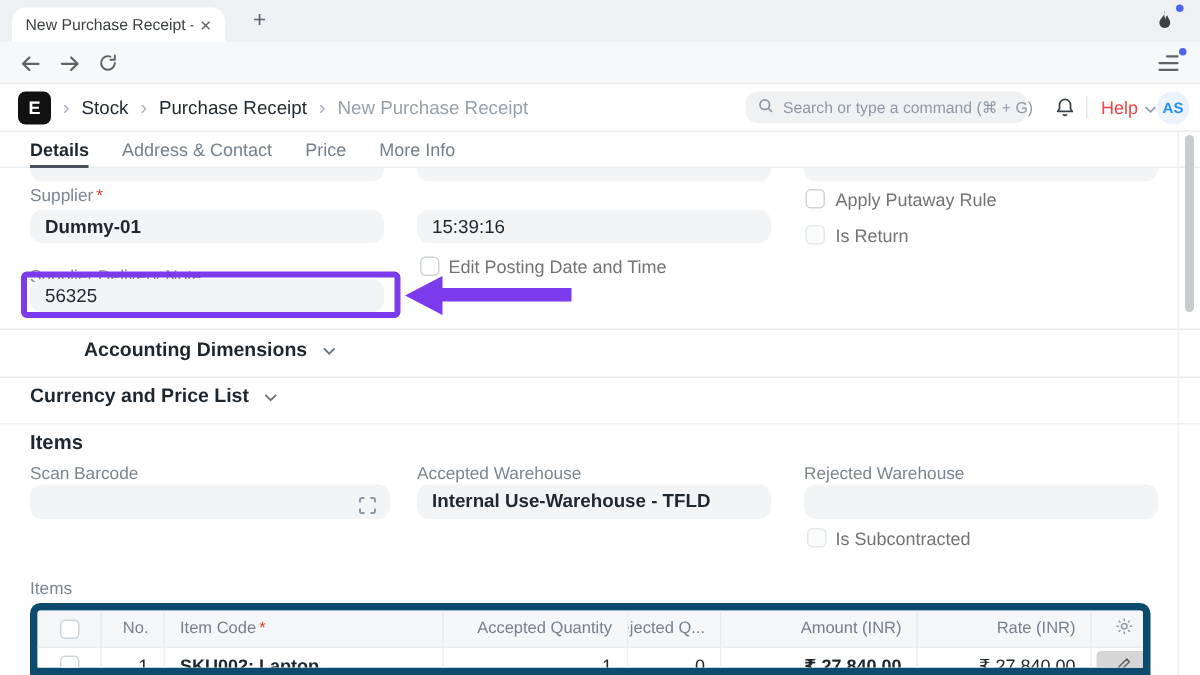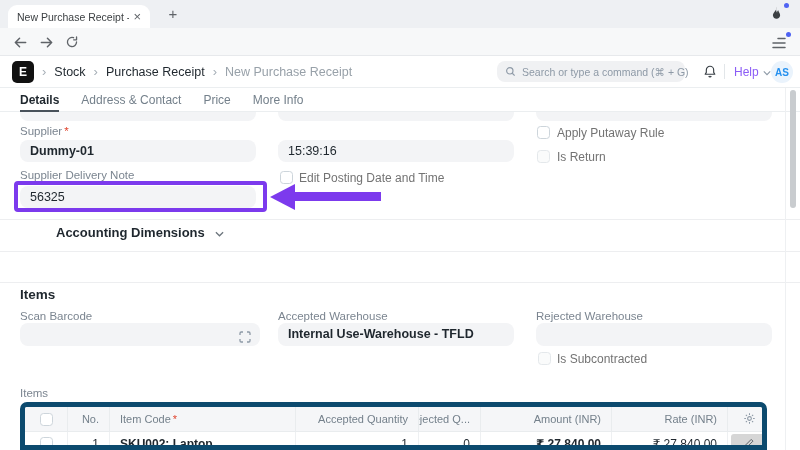--- a/index.html
+++ b/index.html
@@ -35,21 +35,21 @@
   .crumbs { position:absolute; left:42px; top:0; height:31px; display:flex; align-items:center; gap:8px; font-size:12.5px; }
   .crumb { color:#1f272e; white-space:nowrap; }
   .crumb.muted { color:#98a1a9; }
   .crumb-sep { color:#a6afb7; font-size:13px; }
   .nav-search { position:absolute; left:497px; top:5px; width:188px; height:21px; background:#f0f1f3;
                 border-radius:8px; display:flex; align-items:center; gap:6px; padding:0 8px; }
   .nav-search-ph { font-size:10.5px; color:#8d99a6; white-space:nowrap; }
   .bell { position:absolute; left:703px; top:8px; }
   .nav-div { position:absolute; left:724px; top:8px; width:1px; height:15px; background:#e2e6e9; }
   .help { position:absolute; left:734px; top:8px; height:16px; display:flex; align-items:center; gap:4px;
-          font-size:12px; color:#8b5cf6; }
+          font-size:12px; color:#ef4444; }
   .avatar { position:absolute; left:771px; top:5px; width:22px; height:22px; border-radius:50%;
             background:#eaf3fc; color:#2490ef; font-size:10px; font-weight:bold; display:flex;
             align-items:center; justify-content:center; }
 
   
   .doctabs { position:absolute; left:0; top:88px; width:800px; height:24px; border-bottom:1px solid #ebeef0;
              display:flex; align-items:stretch; gap:22px; padding-left:20px; }
   .doctab { position:relative; font-size:12px; color:#74808b; display:flex; align-items:center; }
   .doctab.active { color:#1f272e; font-weight:bold; }
   .doctab.active::after { content:""; position:absolute; left:0; right:0; bottom:-1px; height:2px; background:#49525b; }
@@ -211,40 +211,48 @@
   <div class="flabel" style="left:278px; top:143px;">
     <span>Posting Time</span><span class="req">*</span>
   </div>
   <div class="finput" style="left:278px; top:140px;">15:39:16</div>
 
   <span class="cb" style="left:537px; top:126px;"></span>
   <span class="cblabel" style="left:557px; top:126px;">Apply Putaway Rule</span>
   <span class="cb dim" style="left:537px; top:150px;"></span>
   <span class="cblabel" style="left:557px; top:150px;">Is Return</span>
 
-  <div class="flabel" style="left:20px; top:169px;text-align:center;">Supplier Delivery Note</div>
+  <div class="flabel" style="left:20px; top:179px;text-align:center;">Supplier Delivery Note</div>
   <div class="finput" style="left:20px; top:186px; z-index:41;">56325</div>
 
   <span class="cb" style="left:280px; top:171px;"></span>
   <span class="cblabel" style="left:299px; top:171px;">Edit Posting Date and Time</span>
 
   <div class="ann-rect"></div>
   <div class="ann-head"></div>
   <div class="ann-tail"></div>
 
   <div class="divider" style="top:219px;"></div>
   <div class="section-head" style="top:225px;margin-left:36px;">
     <span>Accounting Dimensions</span>
     <span>
       <svg width="9" height="6" viewBox="0 0 10 6" fill="none" stroke="#6c757d" stroke-width="1.4">
           <path d="M1 1l4 4 4-4"></path>
         </svg>
     </span>
   </div>
   <div class="divider" style="top:251px;"></div>
+  <div class="section-head" style="top:256px;">
+    <span>Currency and Price List</span>
+    <span>
+      <svg width="9" height="6" viewBox="0 0 10 6" fill="none" stroke="#6c757d" stroke-width="1.4">
+          <path d="M1 1l4 4 4-4"></path>
+        </svg>
+    </span>
+  </div>
   <div class="divider" style="top:282px;"></div>
   <div class="big-head" style="top:287px;">Items</div>
 
   <div class="flabel" style="left:20px; top:310px;">Scan Barcode</div>
   <div class="finput" style="left:20px; top:323px; width:240px; height:23px;">
     <span></span>
     <span class="scan-icon">
       <svg width="12" height="12" viewBox="0 0 12 12" fill="none" stroke="#8d99a6" stroke-width="1.3">
           <path d="M1 4V2.2A1.2 1.2 0 0 1 2.2 1H4M8 1h1.8A1.2 1.2 0 0 1 11 2.2V4M11 8v1.8A1.2 1.2 0 0 1 9.8 11H8M4 11H2.2A1.2 1.2 0 0 1 1 9.8V8"></path>
         </svg>

